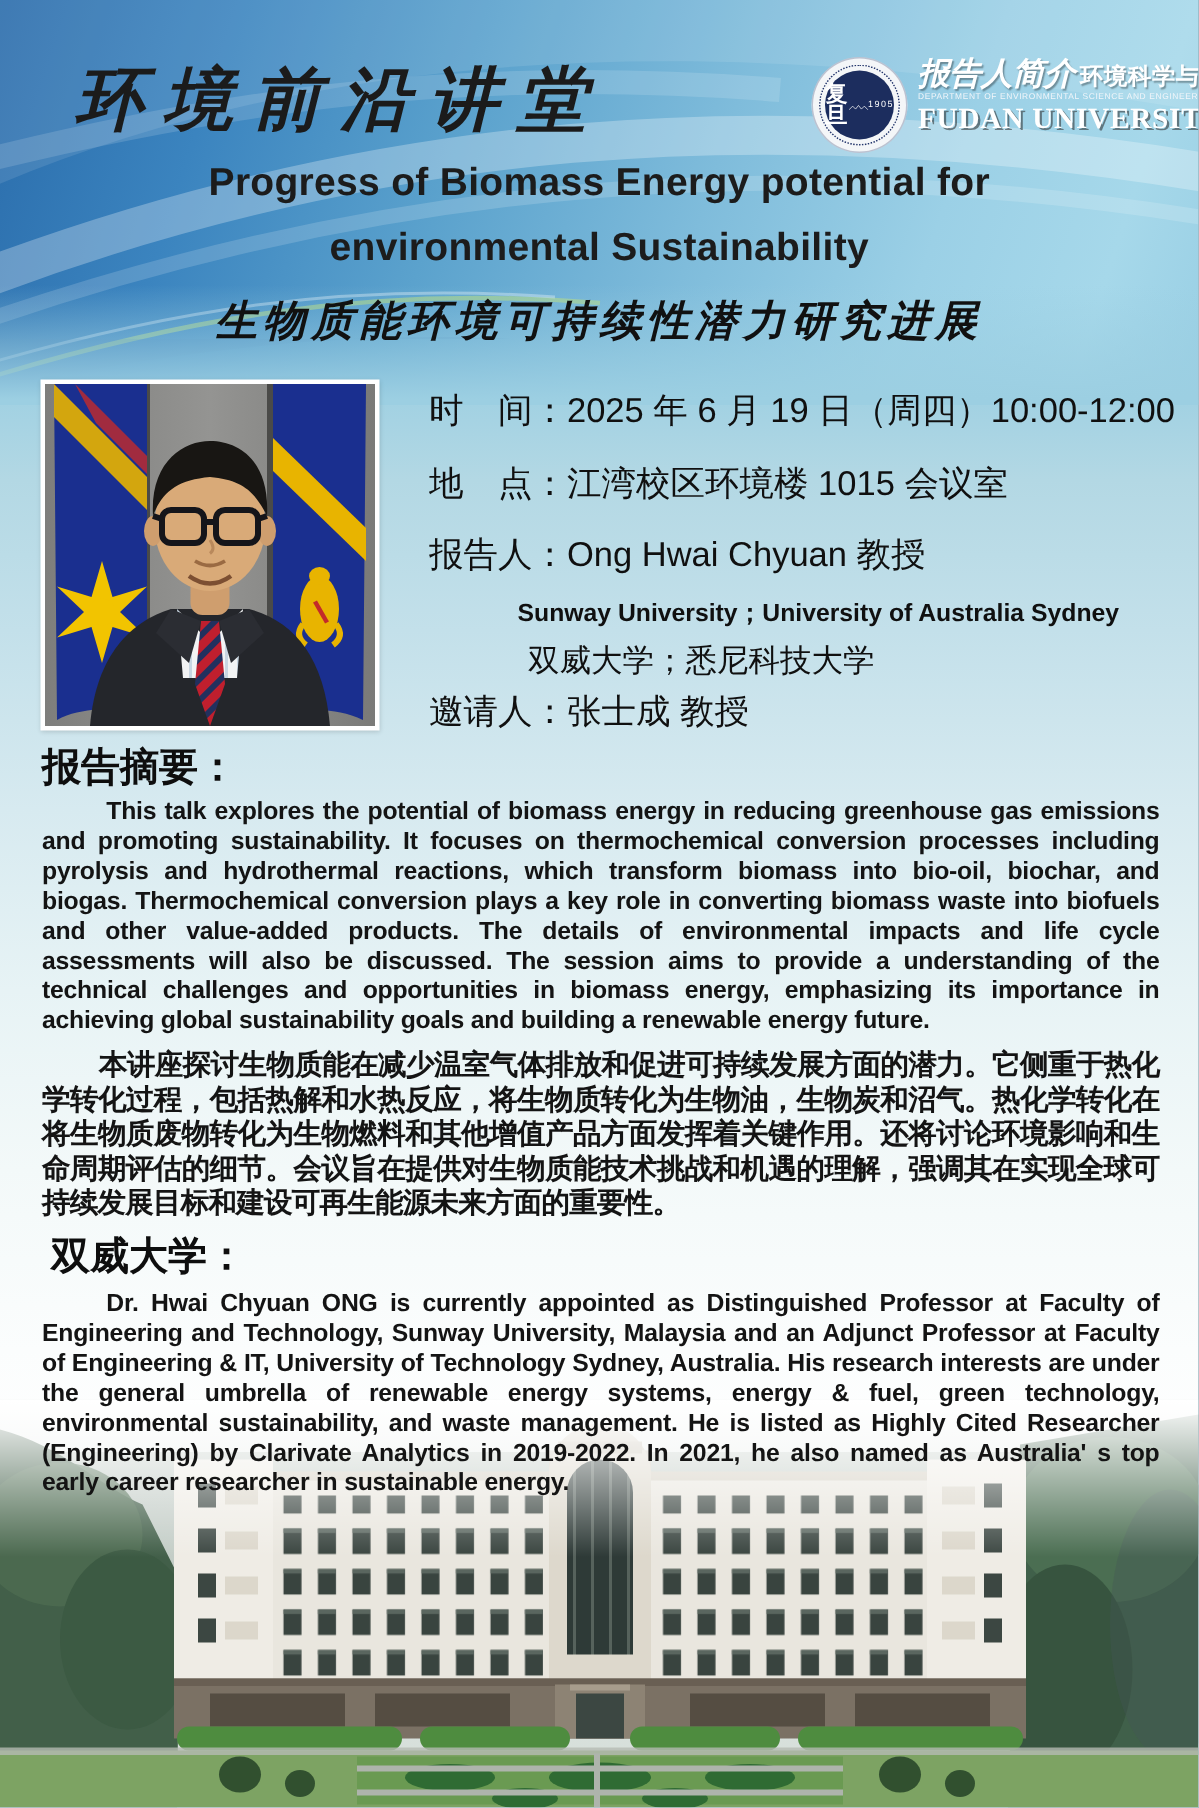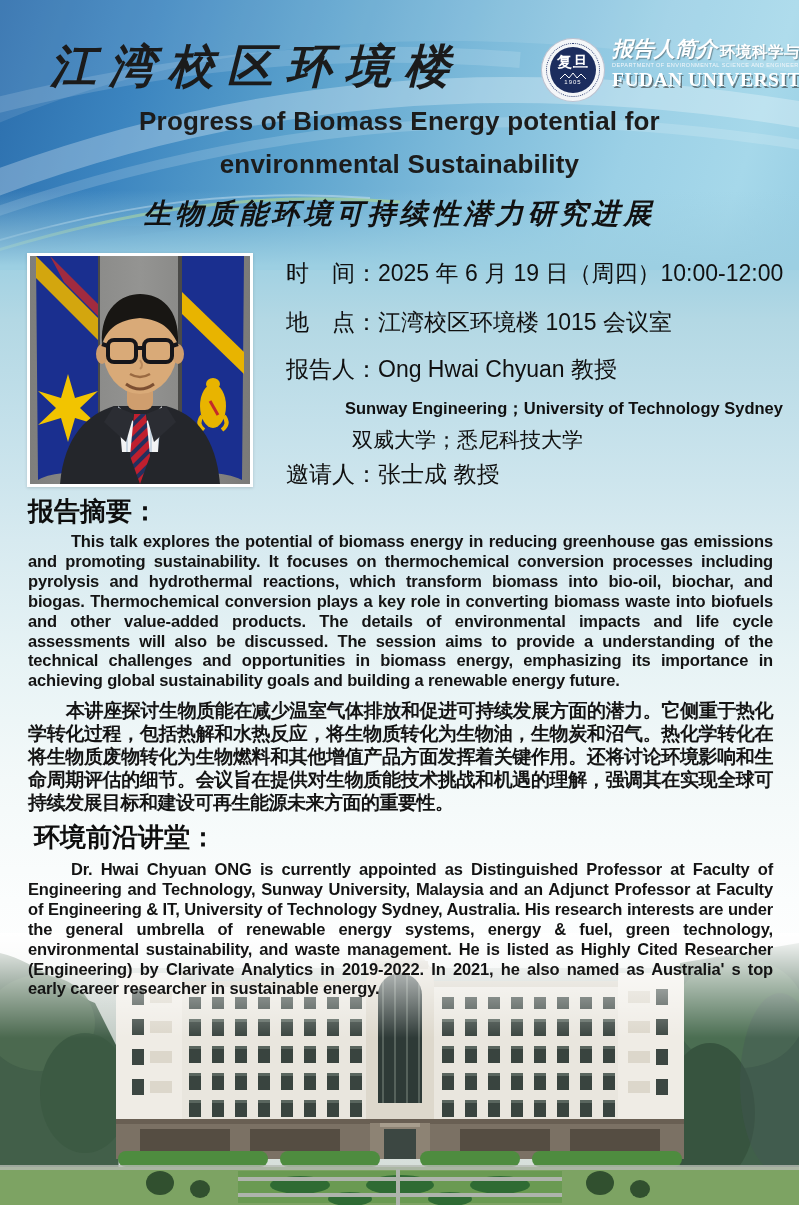--- a/index.html
+++ b/index.html
@@ -18,21 +18,21 @@
     background:linear-gradient(180deg,rgba(156,207,226,0) 0%,#9ccfe2 95%);}
   
   .series-title{position:absolute;top:36px;left:50px;width:420px;
     font-family:"DejaVu Serif",serif;font-style:italic;font-weight:bold;
     font-size:46px;letter-spacing:13px;color:#1b1b1b;z-index:3;}
   .logo{position:absolute;top:38px;left:541px;display:flex;align-items:flex-start;z-index:3;}
   .seal{position:relative;width:64px;height:64px;border-radius:50%;background:#f4f6f8;
     box-shadow:0 0 0 1px rgba(20,40,90,.25) inset;flex:0 0 auto;}
   .seal-ring{position:absolute;inset:5px;border-radius:50%;border:1px dotted #23356b;}
   .seal-core{position:absolute;inset:9px;border-radius:50%;background:#1c2d5e;
-    display:flex;flex-direction:column;align-items:center;justify-content:center;color:#fff;}
+    display:flex;flex-direction:row;align-items:center;justify-content:center;color:#fff;}
   .seal-chars{font-family:"DejaVu Serif",serif;font-weight:bold;font-size:15px;line-height:15px;letter-spacing:1px;}
   .seal-mtn{width:26px;height:7px;margin-top:2px;}
   .seal-year{font-size:6px;line-height:7px;letter-spacing:1px;}
   .logo-text{margin-left:7px;color:#ffffff;width:182px;}
   .logo-row1{display:flex;align-items:flex-end;white-space:nowrap;}
   .uni-script{font-family:"DejaVu Serif",serif;font-style:italic;font-weight:bold;font-size:21px;line-height:22px;
     text-shadow:1px 1px 1px rgba(0,0,0,.35);}
   .dept-cn{font-weight:bold;font-size:15.5px;line-height:17px;margin-left:3px;letter-spacing:.5px;
     text-shadow:1px 1px 1px rgba(0,0,0,.35);}
   .dept-en{font-size:5.6px;line-height:7px;letter-spacing:.42px;white-space:nowrap;margin-top:2px;
@@ -79,21 +79,21 @@
       <path d="M -60 205 C 230 85, 520 60, 860 125" stroke="rgba(255,255,255,0.28)" stroke-width="26" fill="none"></path>
       <path d="M -60 232 C 250 115, 540 95, 860 155" stroke="rgba(255,255,255,0.16)" stroke-width="10" fill="none"></path>
       <path d="M -60 120 C 160 60, 330 45, 520 60" stroke="rgba(255,255,255,0.14)" stroke-width="16" fill="none"></path>
       <path d="M -40 262 C 120 210, 250 190, 400 202" stroke="rgba(188,222,120,0.55)" stroke-width="3" fill="none"></path>
       <path d="M -40 252 C 110 205, 230 188, 370 198" stroke="rgba(255,255,255,0.35)" stroke-width="2" fill="none"></path>
       <path d="M -60 270 C 100 235, 220 220, 340 226 L -60 226 Z" fill="rgba(60,120,175,0.18)"></path>
     </svg>
     <div class="banner-fade"></div>
   </div>
 
-  <div class="series-title">江湾校区环境楼</div>
+  <div class="series-title">环境前沿讲堂</div>
 
   <div class="logo">
     <div class="seal">
       <div class="seal-ring"></div>
       <div class="seal-core">
         <div class="seal-chars">复旦</div>
         <svg class="seal-mtn" viewBox="0 0 26 7">
           <polyline points="0,7 5,2 9,6 13,1 17,6 21,2 26,7" fill="none" stroke="#ffffff" stroke-width="1"></polyline>
         </svg>
         <div class="seal-year">1905</div>
@@ -176,31 +176,31 @@
 
   <div class="info-line fs-main line-time">
     <span>时　间：</span><span>2025 年 6 月 19 日（周四）10:00-12:00</span>
   </div>
   <div class="info-line fs-main line-venue">
     <span>地　点：</span><span>江湾校区环境楼 1015 会议室</span>
   </div>
   <div class="info-line fs-main line-speaker">
     <span>报告人：</span><span>Ong Hwai Chyuan 教授</span>
   </div>
-  <div class="info-line line-affil-en">Sunway Engineering；University of Technology Sydney</div>
+  <div class="info-line line-affil-en">Sunway University；University of Australia Sydney</div>
   <div class="info-line fs-main line-host">
     <span>邀请人：</span><span>张士成 教授</span>
   </div>
   <div class="info-line line-affil-cn">双威大学；悉尼科技大学</div>
 
   <div class="section-heading abstract-heading">报告摘要：</div>
   <div class="para para-en abstract-en">This talk explores the potential of biomass energy in reducing greenhouse gas emissions and promoting sustainability. It focuses on thermochemical conversion processes including pyrolysis and hydrothermal reactions, which transform biomass into bio-oil, biochar, and biogas. Thermochemical conversion plays a key role in converting biomass waste into biofuels and other value-added products. The details of environmental impacts and life cycle assessments will also be discussed. The session aims to provide a understanding of the technical challenges and opportunities in biomass energy, emphasizing its importance in achieving global sustainability goals and building a renewable energy future.</div>
   <div class="para para-cn abstract-cn">本讲座探讨生物质能在减少温室气体排放和促进可持续发展方面的潜力。它侧重于热化学转化过程，包括热解和水热反应，将生物质转化为生物油，生物炭和沼气。热化学转化在将生物质废物转化为生物燃料和其他增值产品方面发挥着关键作用。还将讨论环境影响和生命周期评估的细节。会议旨在提供对生物质能技术挑战和机遇的理解，强调其在实现全球可持续发展目标和建设可再生能源未来方面的重要性。</div>
 
-  <div class="section-heading bio-heading">环境前沿讲堂：</div>
+  <div class="section-heading bio-heading">双威大学：</div>
   <div class="para para-en bio-en">Dr. Hwai Chyuan ONG is currently appointed as Distinguished Professor at Faculty of Engineering and Technology, Sunway University, Malaysia and an Adjunct Professor at Faculty of Engineering &amp; IT, University of Technology Sydney, Australia. His research interests are under the general umbrella of renewable energy systems, energy &amp; fuel, green technology, environmental sustainability, and waste management. He is listed as Highly Cited Researcher (Engineering) by Clarivate Analytics in 2019-2022. In 2021, he also named as Australia' s top early career researcher in sustainable energy.</div>
 
   <svg class="building" viewBox="0 0 799 272">
     <defs>
       <linearGradient id="sky" x1="0" y1="0" x2="0" y2="1">
         <stop offset="0" stop-color="#eef2f0"></stop>
           <stop offset="1" stop-color="#d3dcd7"></stop>
       </linearGradient>
       <pattern id="win" width="23" height="27" patternUnits="userSpaceOnUse">
         <rect width="23" height="27" fill="#e9e6de"></rect>

